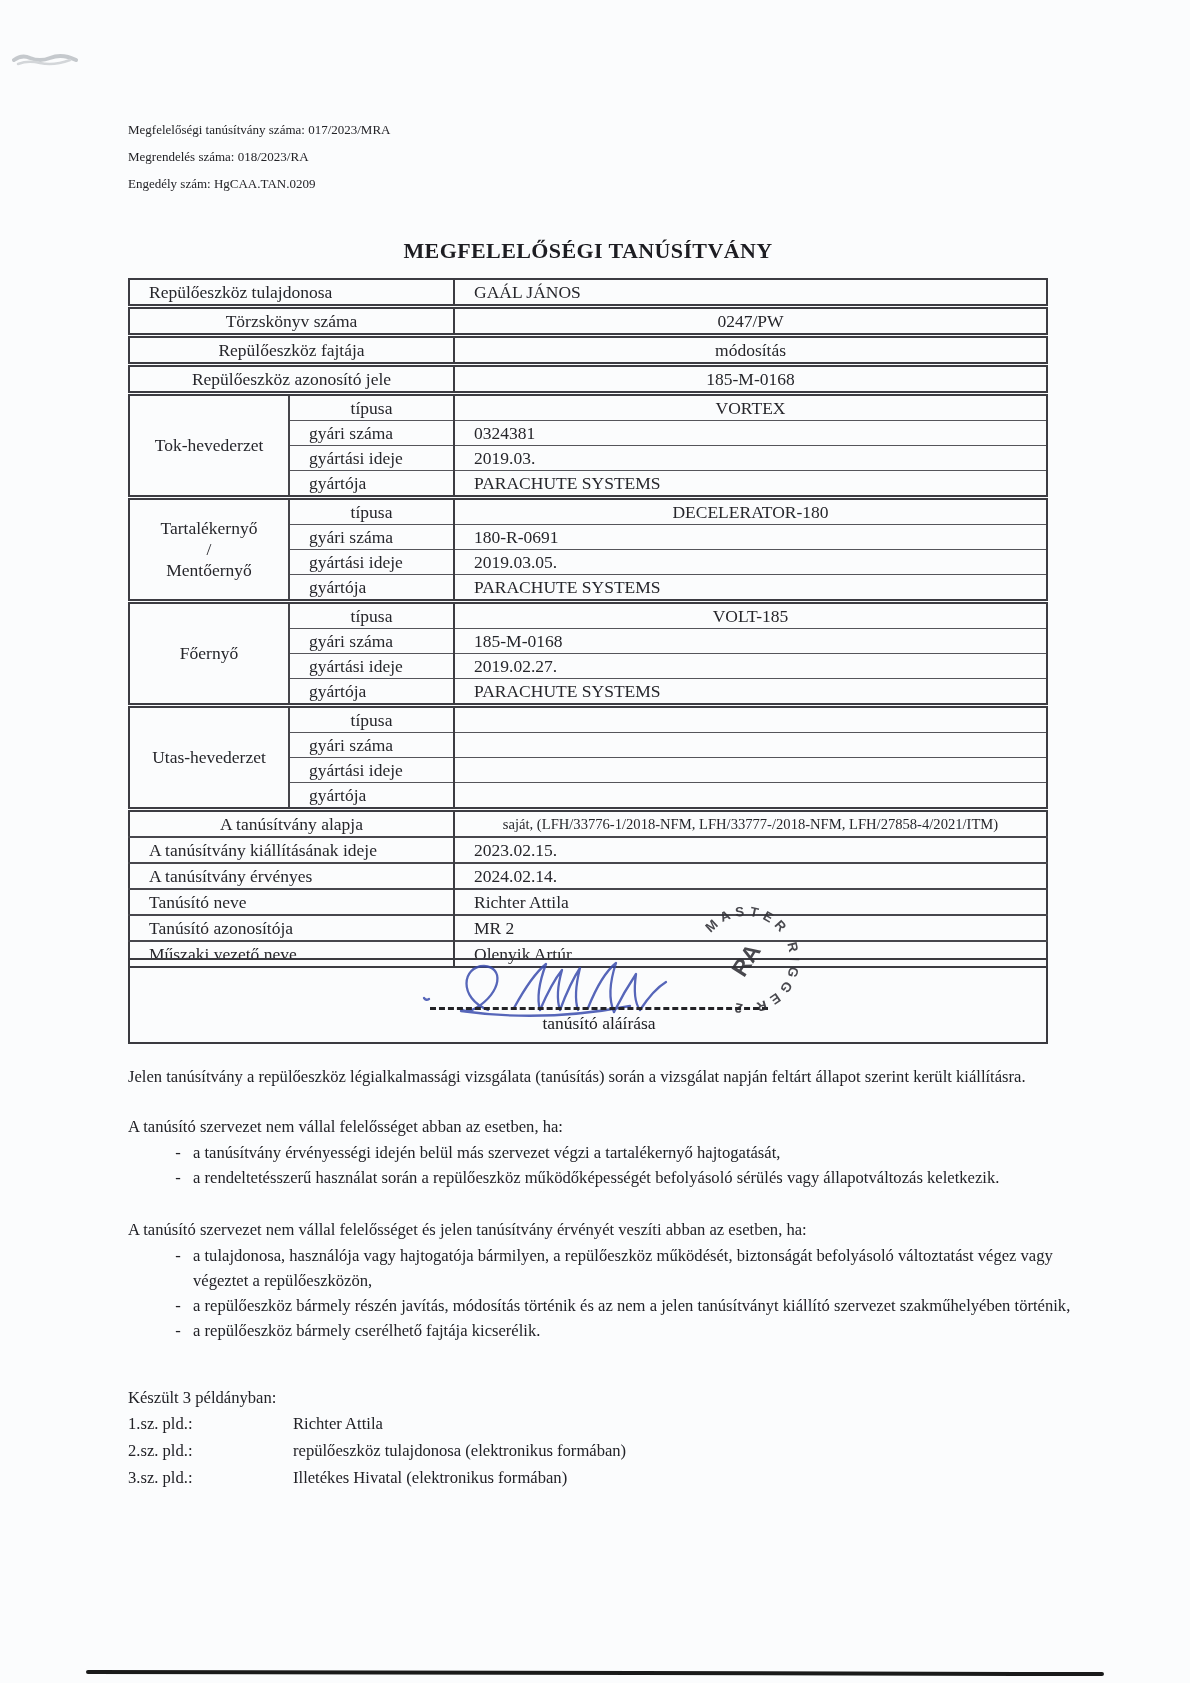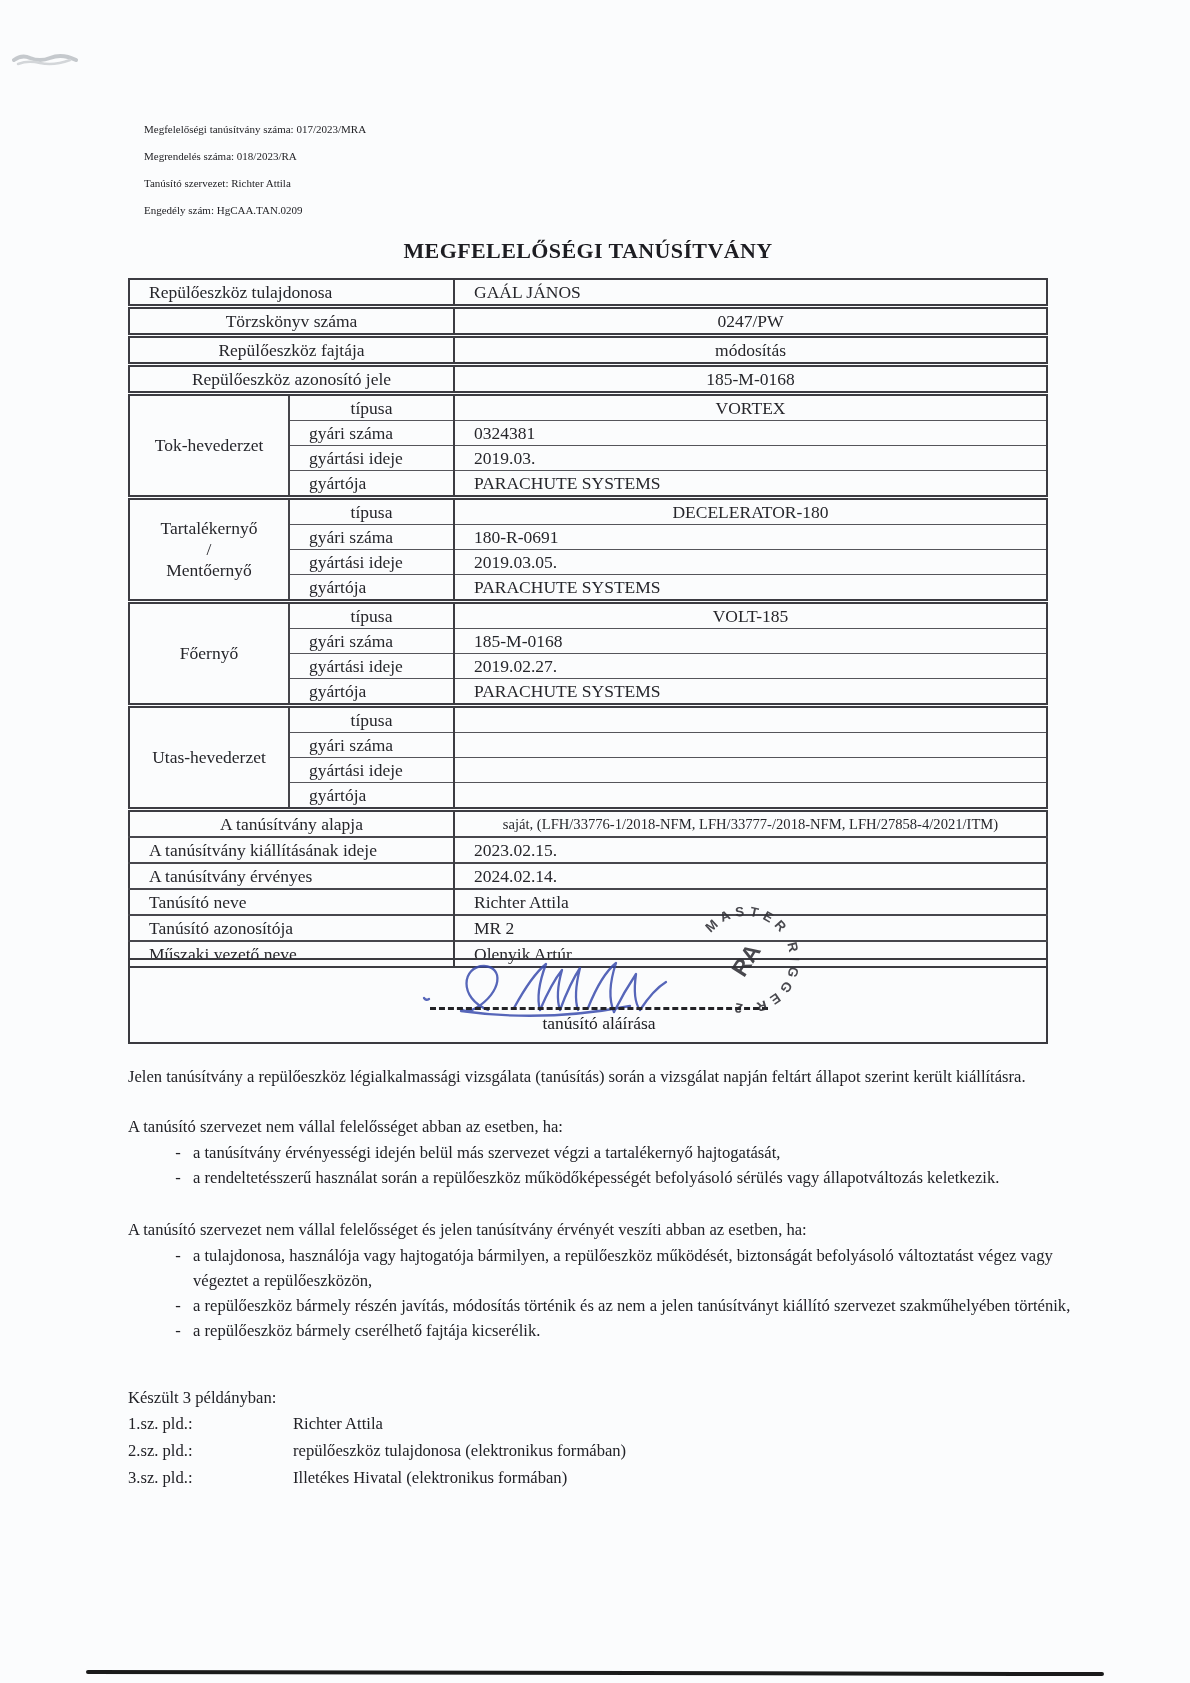--- a/index.html
+++ b/index.html
@@ -3,21 +3,21 @@
 <meta charset="utf-8">
 <style>
   html,body{margin:0;padding:0;background:#e8e9ea;}
   .sheet{
     position:relative;width:1190px;height:1683px;margin:0 auto;
     background:#fbfcfd;overflow:hidden;
     font-family:"Liberation Serif","DejaVu Serif",serif;
     color:#232327;
   }
   
-  .hdr{position:absolute;left:144px;top:116px;font-size:11px;line-height:27px;}
+  .hdr{position:absolute;left:128px;top:116px;font-size:13px;line-height:27px;}
   
   .title{
     position:absolute;left:128px;top:238px;width:920px;text-align:center;
     font-size:22px;font-weight:bold;letter-spacing:.4px;color:#1d1d22;
   }
   
   .cert-table{
     position:absolute;left:128px;top:278px;width:920px;
     border-collapse:collapse;table-layout:fixed;
     font-size:17.5px;color:#26262b;
@@ -62,21 +62,20 @@
 <div class="sheet">
 
   <svg class="smudge" width="70" height="22" viewBox="0 0 70 22">
     <path d="M2 14 q8 -6 16 -2 q10 4 20 0 q12 -5 26 2" fill="none" stroke="#9aa0a6" stroke-width="4" stroke-linecap="round"></path>
     <path d="M6 18 q10 -4 22 -1 q14 3 30 -3" fill="none" stroke="#b3b8bd" stroke-width="2.5" stroke-linecap="round"></path>
   </svg>
 
   <div class="hdr">
     <div>Megfelelőségi tanúsítvány száma: 017/2023/MRA</div>
     <div>Megrendelés száma: 018/2023/RA</div>
-    <div>Tanúsító szervezet: Richter Attila</div>
     <div>Engedély szám: HgCAA.TAN.0209</div>
   </div>
 
   <div class="title">MEGFELELŐSÉGI TANÚSÍTVÁNY</div>
 
   <table class="cert-table">
     <colgroup>
         <col class="c-group">
         <col class="c-sub">
         <col class="c-val">

